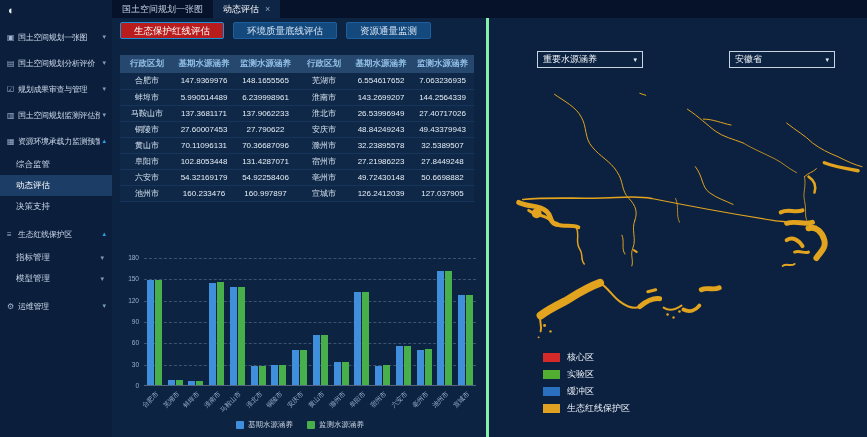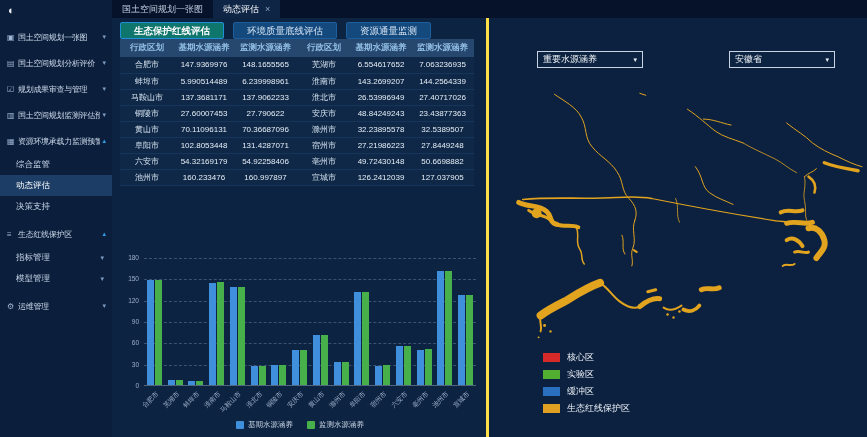--- a/index.html
+++ b/index.html
@@ -26,45 +26,45 @@
   .tab{display:flex;align-items:center;padding:0 10px;font-size:9px;color:#bccbdd;cursor:pointer;}
   .tab.active{color:#ffffff;background:#0e2546;}
   .tab .tab-close{margin-left:6px;color:#8fa3bd;font-size:9px;}
 
   
   .content{position:absolute;left:112px;top:18px;right:0;bottom:0;background:#0d2342;}
 
   .left{position:absolute;left:8px;top:0;width:368px;bottom:0;}
   .btn-row{display:flex;gap:9px;margin-top:4px;}
   .btn{height:17px;line-height:15px;padding:0 13px;font-size:9.5px;border-radius:2px;background:#14497e;color:#d9e7f5;border:1px solid #1d5f9e;cursor:pointer;}
-  .btn.active{background:#0f766e;border-color:#1e90d8;color:#fff;font-weight:bold;}
+  .btn.active{background:#b91c1c;border-color:#1e90d8;color:#fff;font-weight:normal;}
   .unit{margin:9px 0 5px 14px;font-size:9px;color:#d7e3f0;}
 
-  table.data{border-collapse:collapse;width:354px;table-layout:fixed;}
+  table.data{border-collapse:collapse;width:354px;table-layout:fixed;margin-top:16px;}
   table.data th{background:#27486e;color:#92bfe6;font-size:8.5px;font-weight:bold;height:18px;padding:0;}
   table.data td{font-size:8px;color:#e6edf5;text-align:center;height:16px;background:#0f2847;border-bottom:1px solid #16355c;padding:0;overflow:hidden;white-space:nowrap;}
   table.data td.city{color:#d4e1ef;}
 
   
   .chart{position:absolute;left:0;top:240px;width:360px;height:176px;}
   .chart-y-axis{position:absolute;left:0;top:0;width:21px;height:128px;}
   .ytick{position:absolute;right:2px;font-size:6.5px;color:#9db1c9;width:19px;text-align:right;}
   .chart-plot{position:absolute;left:24px;top:0;width:332px;height:128px;border-bottom:1px solid #4f6580;}
   .gridline{position:absolute;left:0;right:0;border-top:1px dashed #3c526f;height:0;}
   .bar-groups{position:absolute;left:0;right:0;top:0;bottom:0;display:flex;align-items:flex-end;justify-content:space-around;}
   .bar-group{display:flex;align-items:flex-end;gap:1px;}
   .bar{width:7px;}
   .x-labels{position:absolute;left:0;top:130px;width:360px;height:32px;}
   .x-labels span{position:absolute;top:2px;white-space:nowrap;font-size:6.5px;color:#9db1c9;transform:rotate(-45deg);transform-origin:100% 0;}
   .chart-legend{position:absolute;left:0;right:0;top:162px;display:flex;justify-content:center;gap:14px;font-size:7.5px;color:#cdd9e6;}
   .chart-legend .li{display:flex;align-items:center;gap:4px;cursor:pointer;}
   .chart-legend .sw{width:8px;height:8px;border-radius:1px;display:inline-block;}
 
   
-  .right{position:absolute;left:374px;top:0;right:0;bottom:0;background:#0c2140;border-left:3px solid #fde047;}
+  .right{position:absolute;left:374px;top:0;right:0;bottom:0;background:#0c2140;border-left:3px solid #86efac;}
   .select-row{position:absolute;left:0;right:0;top:33px;display:flex;justify-content:space-between;padding:0 32px 0 48px;}
   .select{width:106px;height:17px;border:1px solid #c9d4e2;background:#0d2342;color:#f0f4f8;font-size:9px;display:flex;align-items:center;justify-content:space-between;padding:0 5px;cursor:pointer;}
   .select .caret{font-size:7px;color:#e6ecf4;}
   .map{position:absolute;left:0;right:0;top:62px;bottom:0;}
   .map svg{width:100%;height:100%;display:block;}
   .map-legend{position:absolute;left:54px;bottom:22px;display:flex;flex-direction:column;gap:4px;}
   .map-legend .li{display:flex;align-items:center;gap:7px;font-size:9px;color:#eef3f8;}
   .map-legend .sw{width:17px;height:9px;display:inline-block;}
 </style>
 </head>
@@ -197,21 +197,21 @@
               <td class="city">淮北市</td>
               <td class="num">26.53996949</td>
               <td class="num">27.40717026</td>
             </tr>
             <tr>
               <td class="city">铜陵市</td>
               <td class="num">27.60007453</td>
               <td class="num">27.790622</td>
               <td class="city">安庆市</td>
               <td class="num">48.84249243</td>
-              <td class="num">23.43877363</td>
+              <td class="num">49.43379943</td>
             </tr>
             <tr>
               <td class="city">黄山市</td>
               <td class="num">70.11096131</td>
               <td class="num">70.36687096</td>
               <td class="city">滁州市</td>
               <td class="num">32.23895578</td>
               <td class="num">32.5389507</td>
             </tr>
             <tr>

